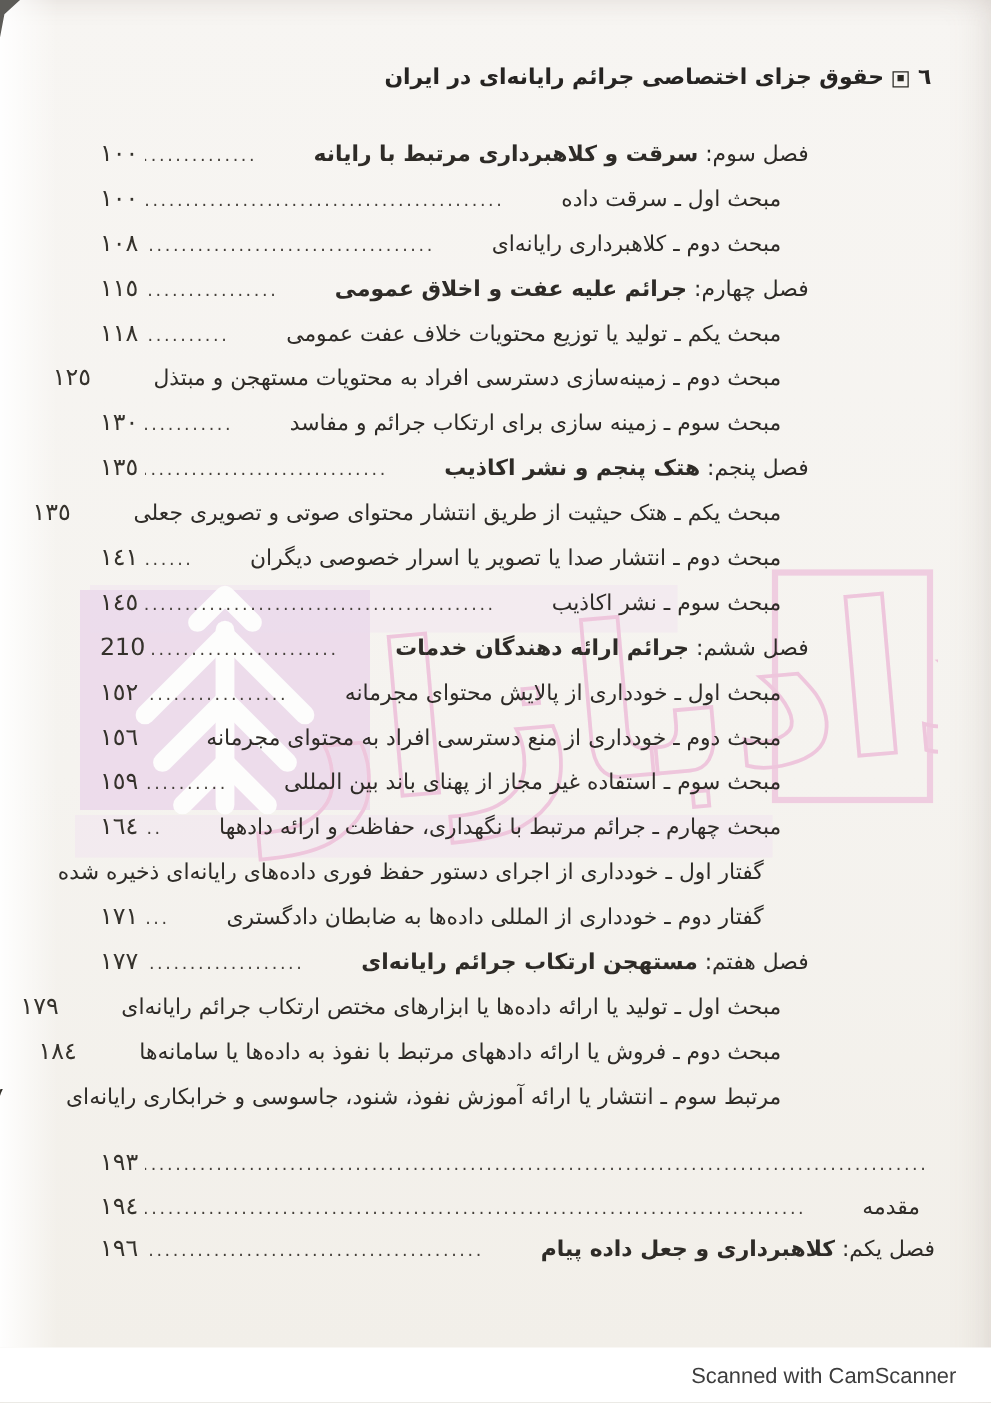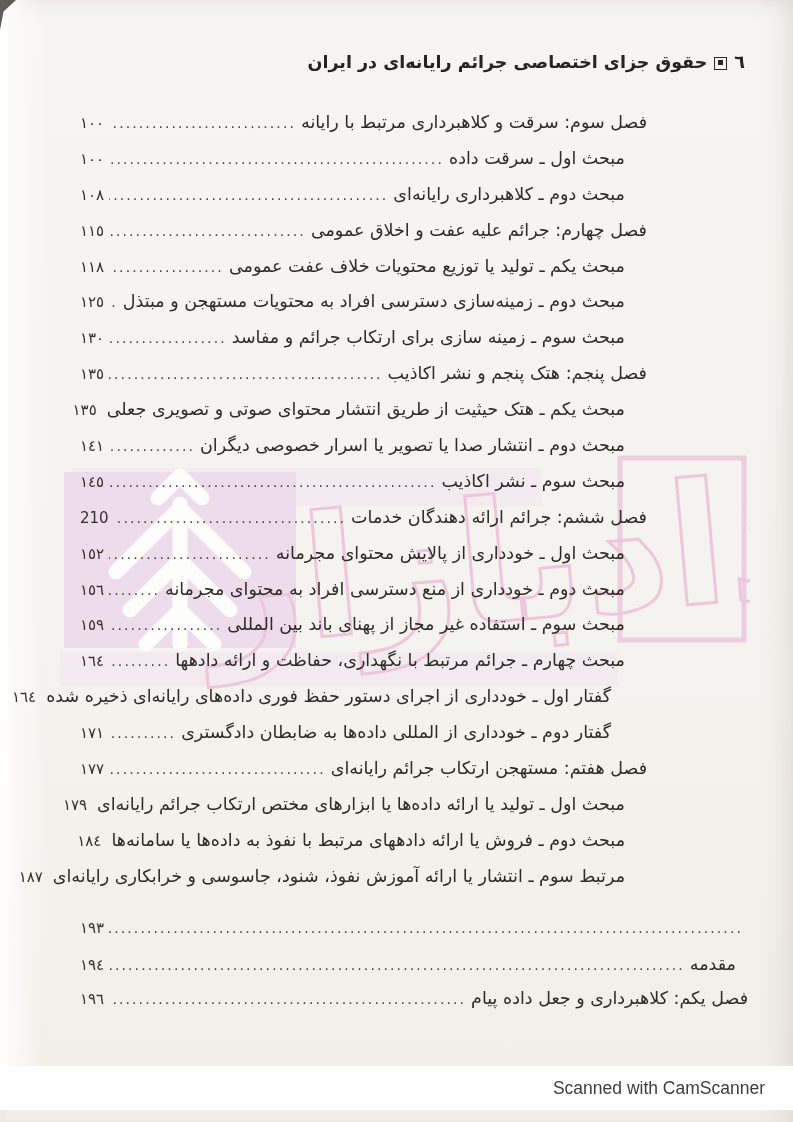--- a/index.html
+++ b/index.html
@@ -20,34 +20,34 @@
   .sq::after{content:"";position:absolute;left:2.6px;top:2.6px;width:5px;height:5px;background:#2a2823;}
   
   .wm{position:absolute;left:58px;top:452px;width:692px;height:240px;pointer-events:none;}
   
   .toc{position:absolute;direction:rtl;}
   .toc1{top:112px;left:80px;right:146px;}
   .toc2{top:919px;left:80px;right:45px;}
   .row{display:flex;direction:rtl;align-items:baseline;height:35.9px;position:relative;z-index:2;}
   .toc2 .row{height:34.5px;}
   .txt{white-space:nowrap;font-size:17.5px;letter-spacing:.1px;}
-  .b{font-weight:400;}
+  .b{font-weight:700;margin-left:40px;}
   .dots{flex:1 1 auto;overflow:hidden;white-space:nowrap;min-width:0;margin:0 5px;
     font-size:14px;letter-spacing:2.1px;color:#45403a;}
   .dots::after{content:".......................................................................................................................................................................................................................................................................";}
   .no-dots .dots::after{content:"";}
-  .pg{font-size:15px;color:#35322c;white-space:nowrap;}
+  .pg{font-size:19px;color:#35322c;white-space:nowrap;}
   .lvl-chapter{padding-right:0;}
   .lvl-item{padding-right:22px;}
   .lvl-sub{padding-right:36px;}
   .lvl-part{padding-right:0;}
   .lvl-intro{padding-right:12px;}
   .lvl-chapter2{padding-right:0;}
   
-  .scanbar{position:absolute;left:0;right:0;bottom:12px;height:44px;background:#ffffff;
+  .scanbar{position:absolute;left:0;right:0;bottom:0;height:44px;background:#ffffff;
     display:flex;align-items:center;justify-content:flex-end;padding-right:28px;box-sizing:border-box;
     font-family:"Liberation Sans",sans-serif;font-size:17.5px;color:#3d3d3d;}
 </style>
 </head>
 <body>
 
 <div class="page">
 
   <div class="edge-light"></div>
   <div class="corner-mark"></div>

